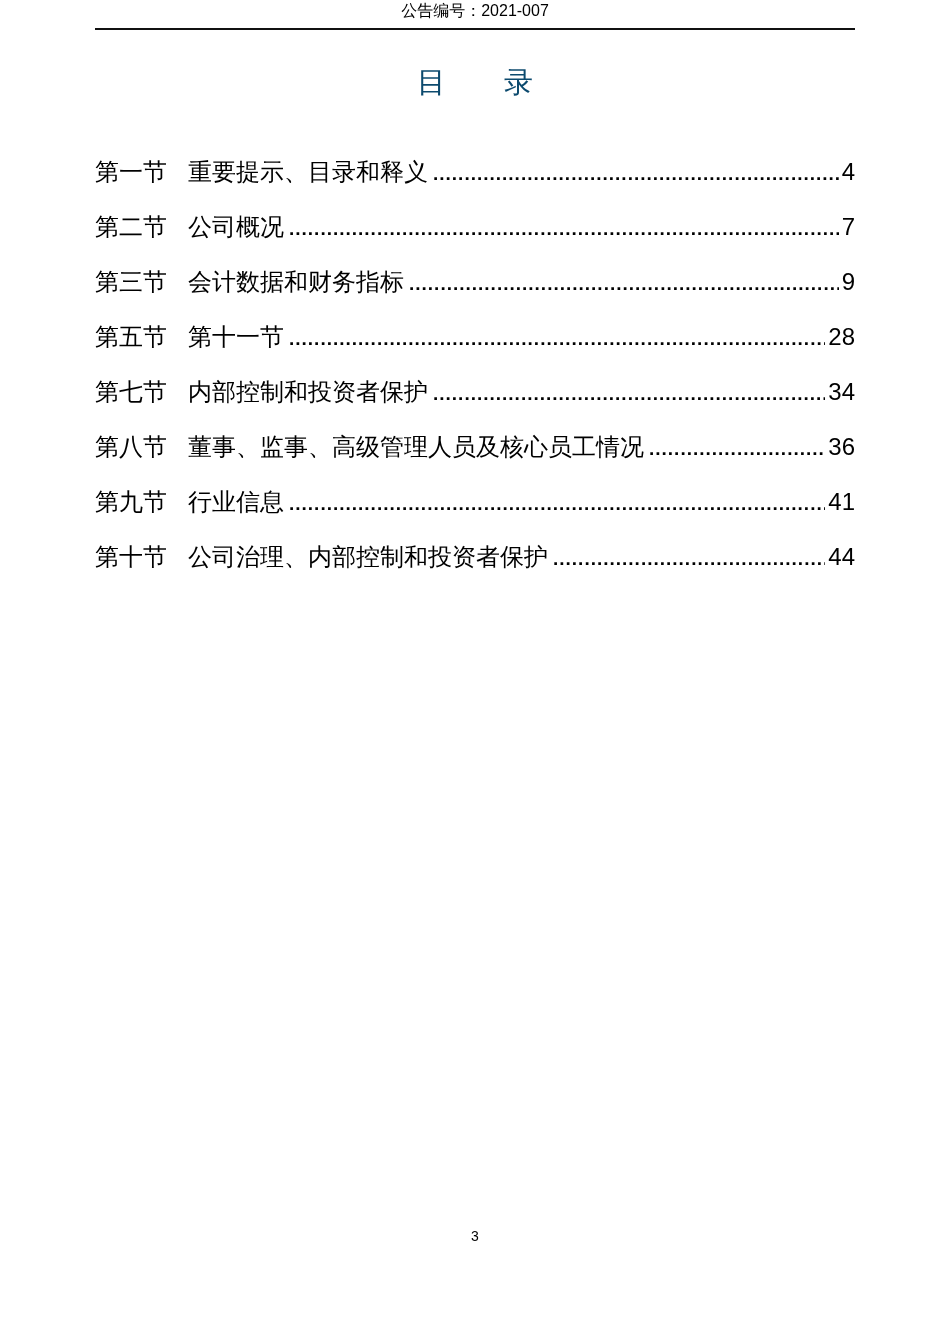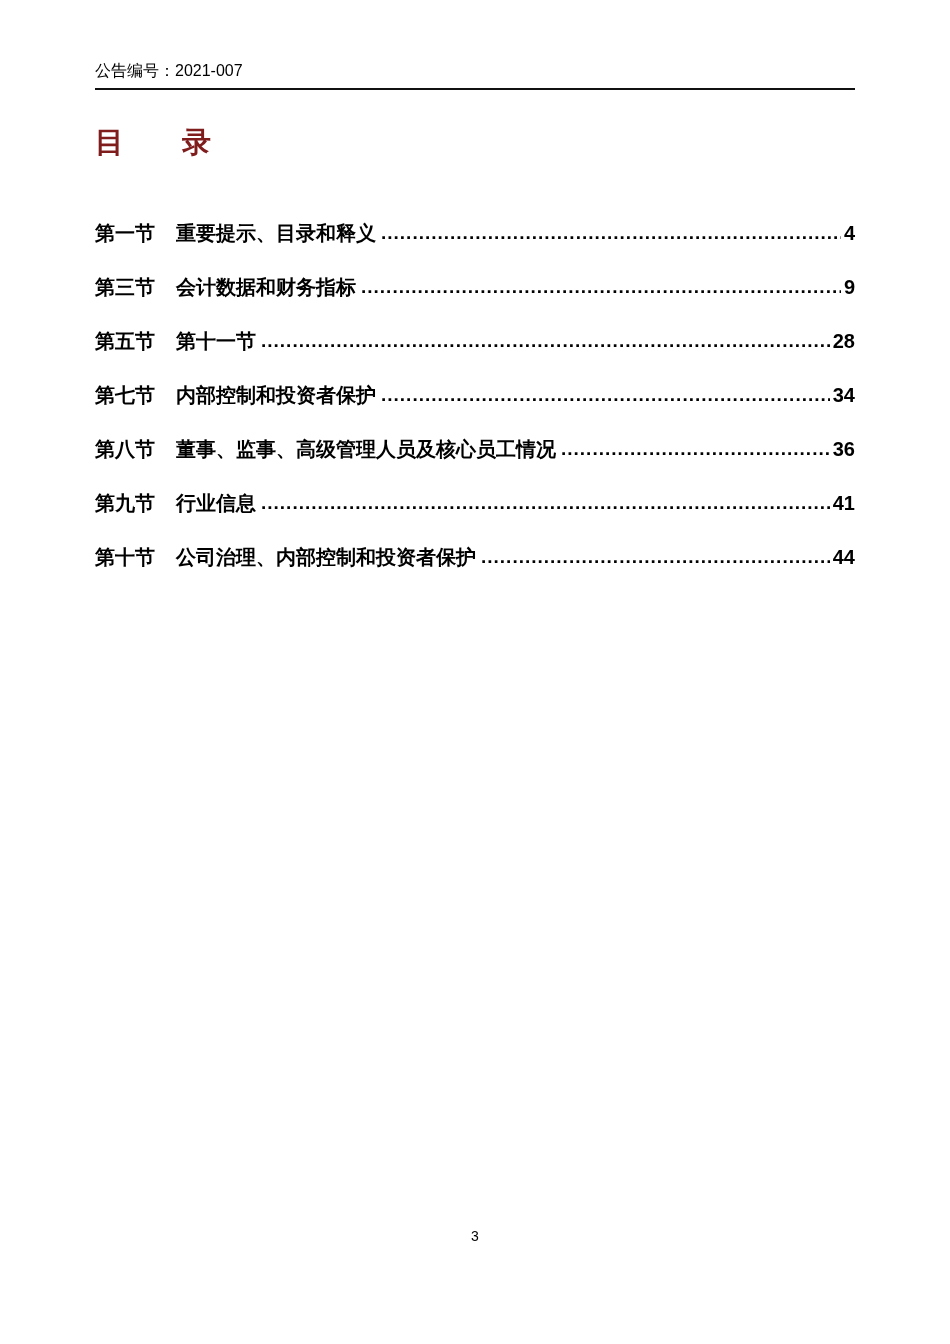--- a/index.html
+++ b/index.html
@@ -13,47 +13,46 @@
     height: 1344px;
     background: #ffffff;
     font-family: "Liberation Sans", "DejaVu Sans", sans-serif;
     color: #000000;
     overflow: hidden;
   }
   .content {
     padding: 0 95px;
   }
   .doc-header {
-    padding-top: 60px;
-    text-align: left;
+    text-align: center;
     font-size: 16px;
     line-height: 22px;
     color: #000000;
   }
   .header-rule {
     border: none;
     border-top: 2px solid #111111;
     margin: 6px 0 0 0;
   }
   .doc-title {
     margin-top: 34px;
-    text-align: left;
+    text-align: center;
     font-size: 29px;
-    font-weight: bold;
+    font-weight: normal;
     line-height: 36px;
-    color: #7f1d1d;
+    color: #0c4a6e;
   }
   .toc {
     margin-top: 60px;
   }
   .toc-row {
     display: flex;
-    align-items: center;
-    font-size: 20px;
-    font-weight: bold;
+    align-items: flex-start;
+    font-size: 24px;
+    font-weight: normal;
     line-height: 24px;
     margin-bottom: 29px;
     white-space: nowrap;
   }
   .toc-label {
     flex: 0 0 auto;
     margin-right: 21px;
   }
   .toc-title {
     flex: 0 0 auto;
@@ -99,20 +98,26 @@
 
     <div class="toc">
 
       <div class="toc-row">
         <span class="toc-label">第一节</span>
         <span class="toc-title">重要提示、目录和释义</span>
         <span class="toc-dots"></span>
         <span class="toc-page">4</span>
       </div>
 
+      <div class="toc-row">
+        <span class="toc-label">第二节</span>
+        <span class="toc-title">公司概况</span>
+        <span class="toc-dots"></span>
+        <span class="toc-page">7</span>
+      </div>
 
       <div class="toc-row">
         <span class="toc-label">第三节</span>
         <span class="toc-title">会计数据和财务指标</span>
         <span class="toc-dots"></span>
         <span class="toc-page">9</span>
       </div>
 
 
       <div class="toc-row">

